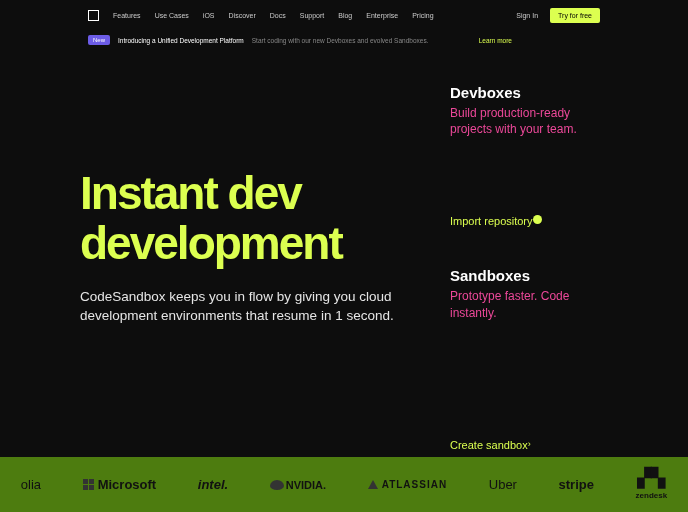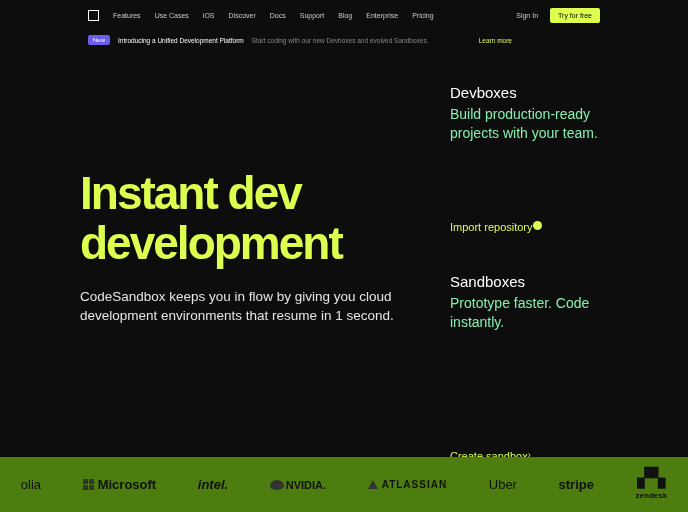--- a/index.html
+++ b/index.html
@@ -15,22 +15,22 @@
 .badge{background:#6c5ce7;color:#fff;font-size:6px;padding:2px 5px;border-radius:2px}
 .banner-text{color:#fff;font-size:6.5px}
 .banner-sub{color:#888;font-size:6.5px}
 .learn-more{color:#dcff50;font-size:6.5px;text-decoration:none;margin-left:auto;margin-right:88px}
 .main{display:flex;padding:35px 88px 0 80px;gap:40px}
 .left{flex:1}
 .hero-title{color:#dcff50;font-size:46px;font-weight:600;line-height:1.08;letter-spacing:-2px;margin-top:85px}
 .hero-sub{color:#e5e5e5;font-size:13.5px;line-height:1.4;margin-top:20px;max-width:360px}
 .right{width:150px;display:flex;flex-direction:column;gap:0}
 .section{margin-bottom:10px}
-.section-title{color:#fff;font-size:15px;font-weight:400;margin-bottom:4px}
-.section-desc{color:#86efac;font-size:14px;line-height:1.35}
+.section-title{color:#fff;font-size:15px;font-weight:700;margin-bottom:4px}
+.section-desc{color:#ec4899;font-size:12px;line-height:1.35}
 .link-accent{color:#dcff50;font-size:11px;text-decoration:none;display:inline-flex;align-items:flex-start;gap:0}
 .gh-icon{display:inline-block;width:9px;height:9px;background:#dcff50;border-radius:50%}
 .chev{font-size:9px}
 .spacer1{height:68px}
 .spacer2{height:108px}
 .logos{position:absolute;bottom:0;left:0;right:0;height:55px;background:#4d7c0f;display:flex;align-items:center;justify-content:space-around;padding:0 0}
 .logo-item{color:#111;font-size:13px;font-weight:600;display:flex;align-items:center;gap:4px;white-space:nowrap}
 .ms-icon{display:inline-grid;grid-template-columns:5px 5px;grid-template-rows:5px 5px;gap:1px}
 .ms-icon span{background:#333}
 .nv{display:flex;align-items:center;gap:2px}

